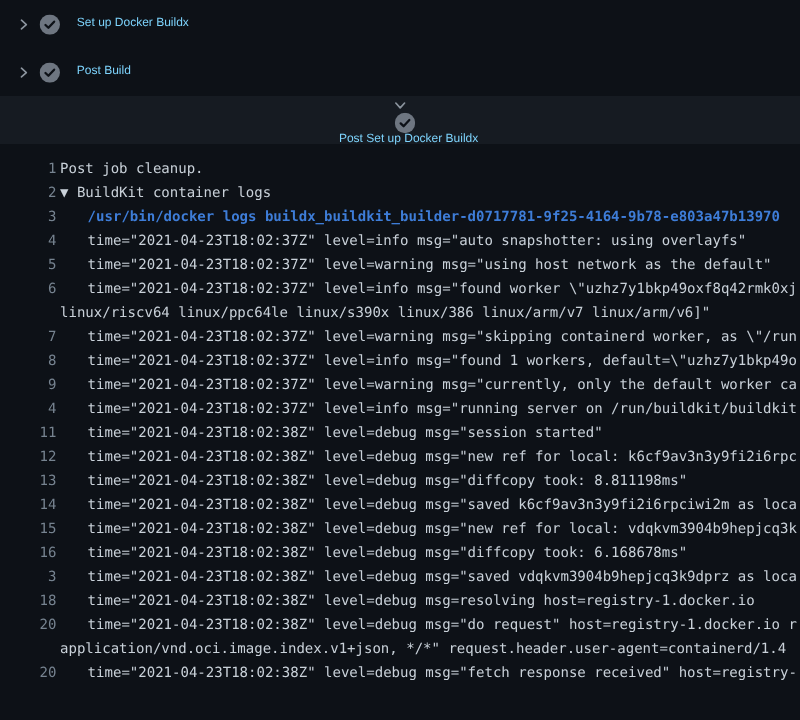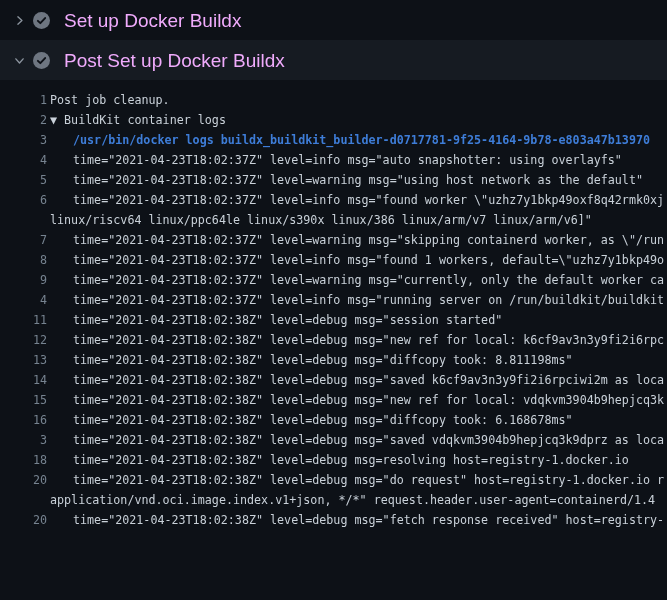--- a/index.html
+++ b/index.html
@@ -14,36 +14,36 @@
   
   .steps { width: 100%; }
   .step-row {
     display: flex;
     align-items: center;
     height: 40px;
     padding: 0 12px;
     box-sizing: border-box;
     cursor: pointer;
   }
-  .step-row.expanded { background: #161b22; }
+  .step-row.expanded { background: #161b22; flex-direction: column; }
   .chev {
     width: 14px; height: 14px;
     display: flex; align-items: center; justify-content: center;
     flex: none;
   }
   .check {
     margin-left: 7px;
     width: 17px; height: 17px;
     display: flex; align-items: center; justify-content: center;
     flex: none;
   }
   .step-label {
     margin-left: 14px;
-    color: #f0abfc;
-    font-size: 19px;
+    color: #7dd3fc;
+    font-size: 10px;
     line-height: 1;
     white-space: nowrap;
     text-align: right;
   }
   
   .log {
     padding-top: 10px;
     font-family: "DejaVu Sans Mono", "Liberation Mono", monospace;
     font-size: 11.7px;
     color: #c9d1d9;
@@ -77,20 +77,34 @@
           </svg>
         </span>
         <span class="check">
           <svg width="17" height="17" viewBox="0 0 16 16">
             <circle cx="8" cy="8" r="8" fill="#6e7681"></circle>
             <path d="M4.6 8.3 L6.9 10.5 L11.4 5.7" stroke="#0d1117" stroke-width="1.8" fill="none" stroke-linecap="round" stroke-linejoin="round"></path>
           </svg>
         </span>
         <span class="step-label">Set up Docker Buildx</span>
       </div>
+      <div class="step-row">
+        <span class="chev">
+          <svg width="13" height="13" viewBox="0 0 16 16">
+            <path d="M6 3.5 L11 8 L6 12.5" stroke="#8b949e" stroke-width="1.7" fill="none" stroke-linecap="round" stroke-linejoin="round"></path>
+          </svg>
+        </span>
+        <span class="check">
+          <svg width="17" height="17" viewBox="0 0 16 16">
+            <circle cx="8" cy="8" r="8" fill="#6e7681"></circle>
+            <path d="M4.6 8.3 L6.9 10.5 L11.4 5.7" stroke="#0d1117" stroke-width="1.8" fill="none" stroke-linecap="round" stroke-linejoin="round"></path>
+          </svg>
+        </span>
+        <span class="step-label">Post Build</span>
+      </div>
       <div class="step-row expanded">
         <span class="chev">
           <svg width="13" height="13" viewBox="0 0 16 16">
             <path d="M3.5 6 L8 11 L12.5 6" stroke="#8b949e" stroke-width="1.7" fill="none" stroke-linecap="round" stroke-linejoin="round"></path>
           </svg>
         </span>
         <span class="check">
           <svg width="17" height="17" viewBox="0 0 16 16">
             <circle cx="8" cy="8" r="8" fill="#6e7681"></circle>
             <path d="M4.6 8.3 L6.9 10.5 L11.4 5.7" stroke="#0d1117" stroke-width="1.8" fill="none" stroke-linecap="round" stroke-linejoin="round"></path>

